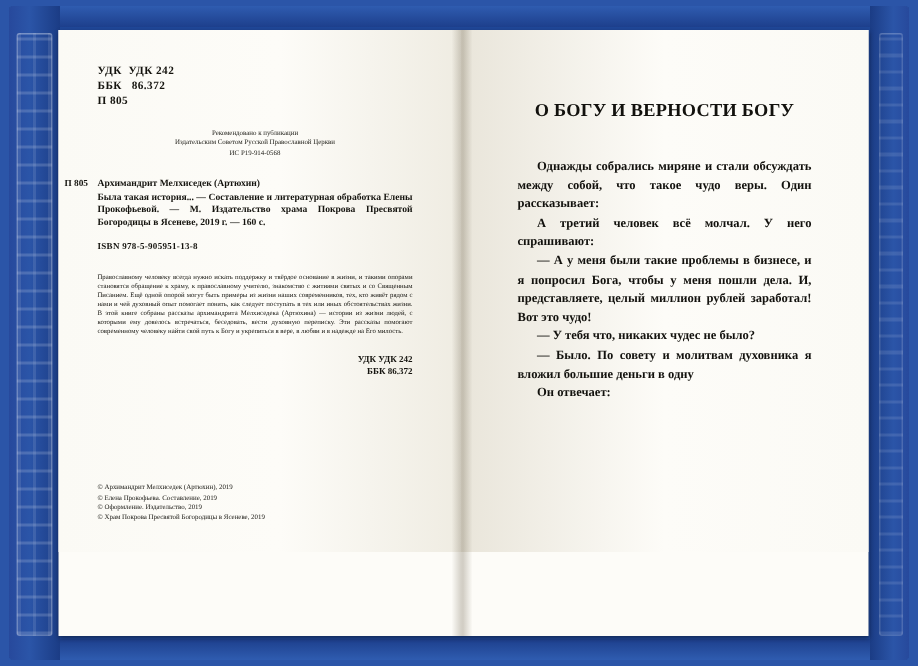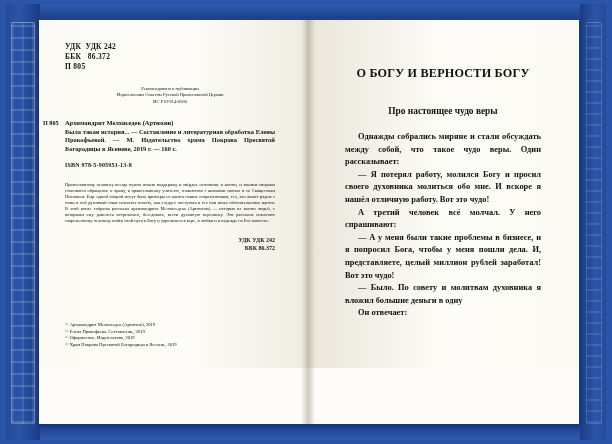--- a/index.html
+++ b/index.html
@@ -209,25 +209,24 @@
         <div>© Оформление. Издательство, 2019</div>
         <div>© Храм Покрова Пресвятой Богородицы в Ясеневе, 2019</div>
       </div>
 
       <div class="isbn2">ISBN 978-5-905951-13-8</div>
     </div>
 
     <div class="page page-right">
       <div class="rp">
         <div class="chapter-title">О БОГУ И ВЕРНОСТИ БОГУ</div>
-        <div class="section-title">Про настоящее чудо веры</div>
         <p>Однажды собрались миряне и стали обсуждать между собой, что такое чудо веры. Один рассказывает:</p>
-        <p>— Я потерял работу, молился Богу и просил своего духовника молиться обо мне. И вскоре я нашёл отличную работу. Вот это чудо!</p>
         <p>А третий человек всё молчал. У него спрашивают:</p>
         <p>— А у меня были такие проблемы в бизнесе, и я попросил Бога, чтобы у меня пошли дела. И, представляете, целый миллион рублей заработал! Вот это чудо!</p>
+        <p>— У тебя что, никаких чудес не было?</p>
         <p>— Было. По совету и молитвам духовника я вложил большие деньги в одну</p>
         <p>Он отвечает:</p>
       </div>
       <div class="folio">5</div>
     </div>
 
     <div class="gutter"></div>
   </div>
 </div>
 

